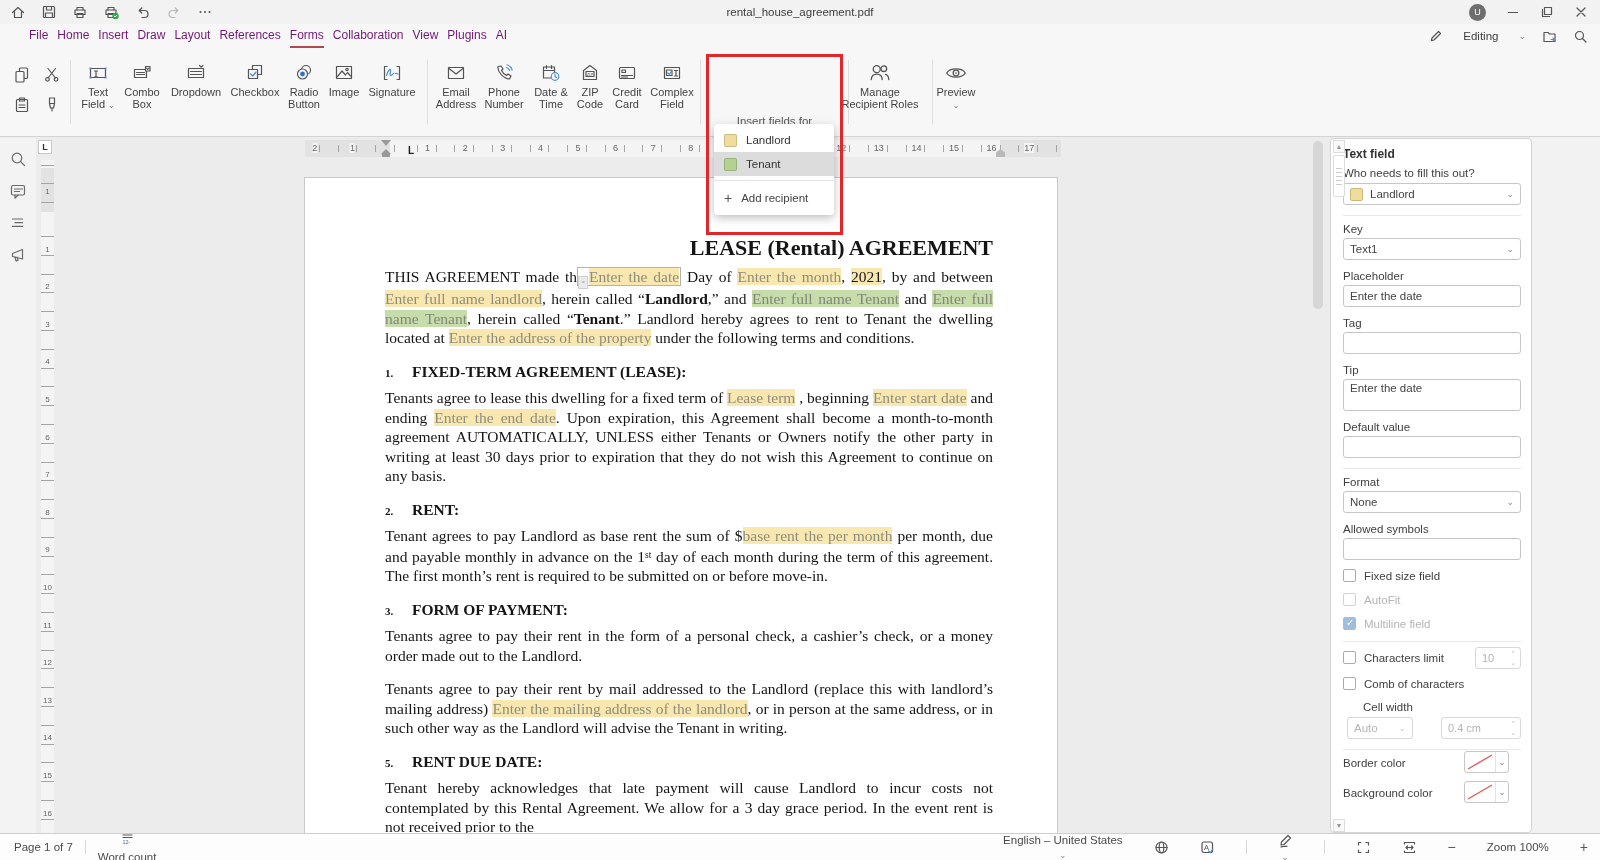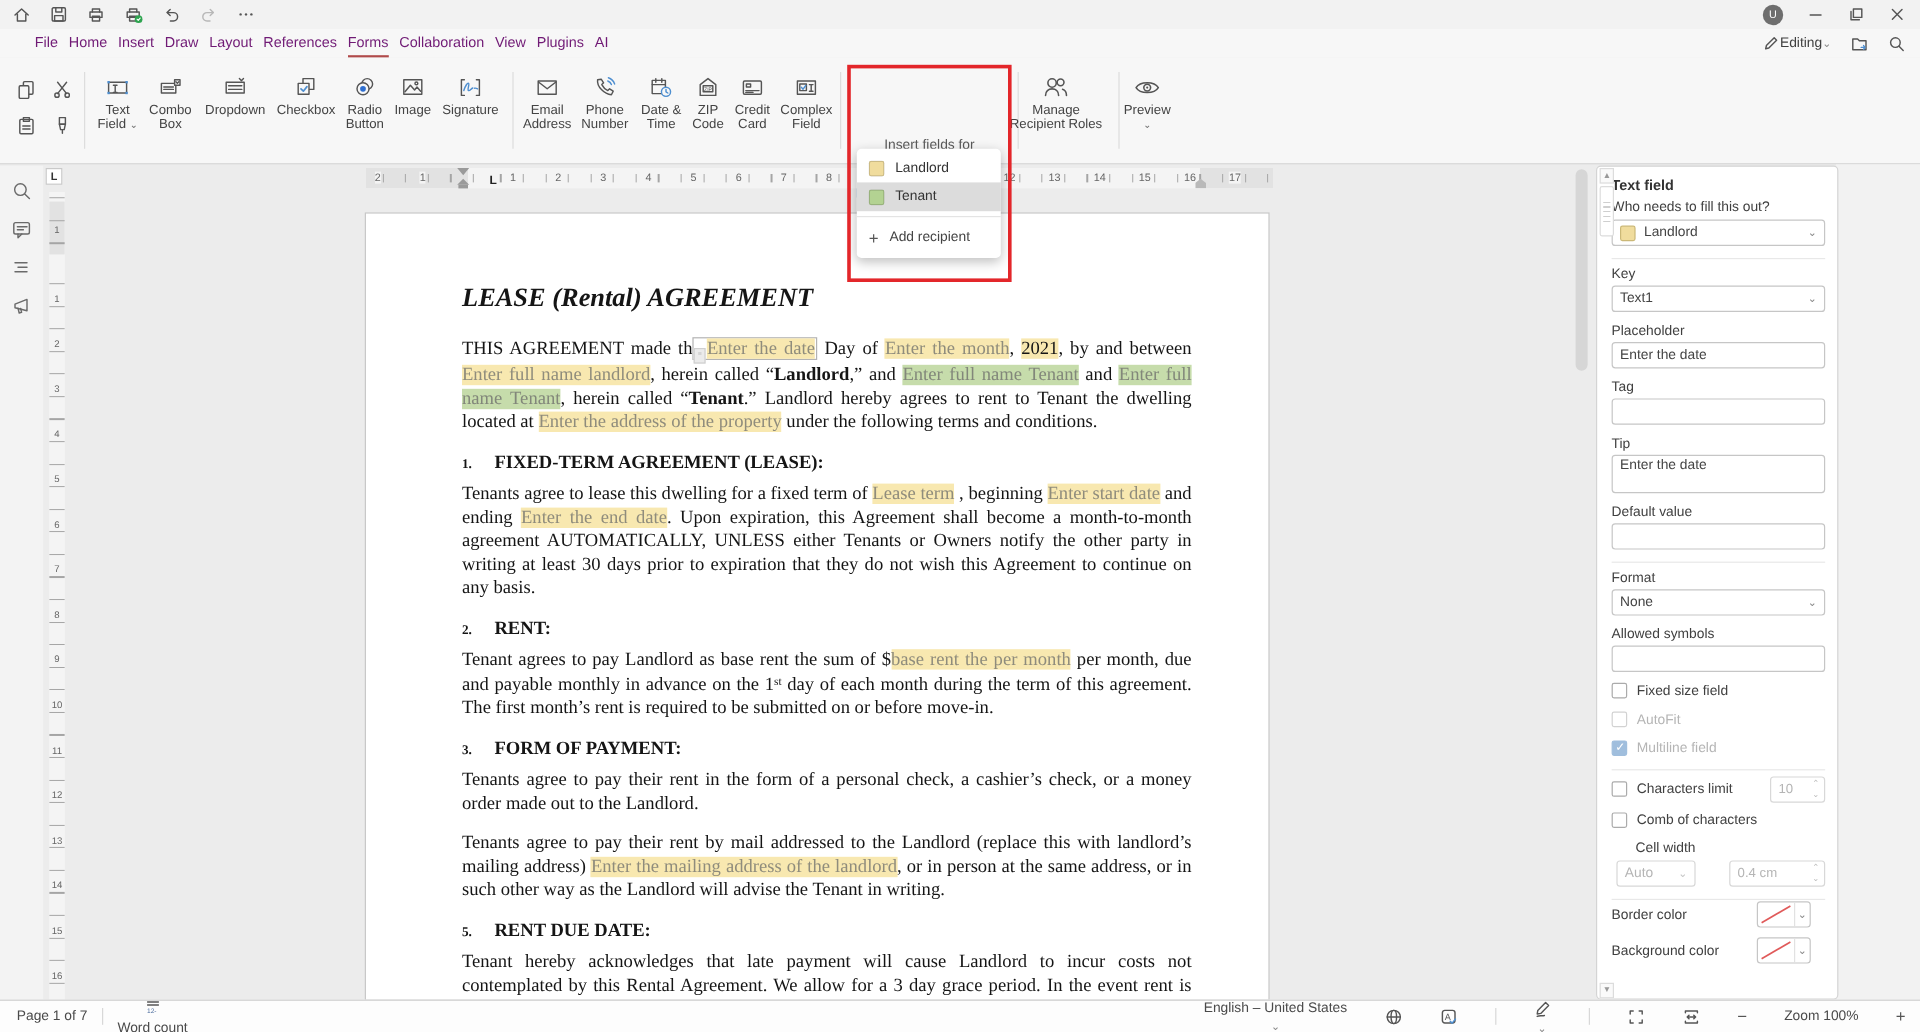--- a/index.html
+++ b/index.html
@@ -17,21 +17,21 @@
   .tb-title { position:absolute; left:300px; right:300px; text-align:center; line-height:24px; font-size:11.5px; color:#3d3d3d; }
   .tb-right { position:absolute; right:12px; top:0; height:24px; display:flex; gap:20px; align-items:center; }
   .avatar { width:17px; height:17px; border-radius:50%; background:#6e6e6e; color:#fff; font-size:9px; line-height:17px; text-align:center; }
 
   
   .menubar { position:absolute; top:24px; left:0; right:0; height:24px; background:#f7f7f7; }
   .tabs { position:absolute; left:18px; top:0; height:24px; display:flex; gap:9px; font-size:12px; color:#701a75;margin-left:11px; }
   .tab { line-height:22px; height:24px; cursor:default; }
   .tab.active { border-bottom:2px solid #b04a4a; }
   .mb-right { position:absolute; right:12px; top:0; height:24px; display:flex; gap:16px; align-items:center; font-size:11.5px; color:#3f3f3f; }
-  .editing-ctl { display:flex; gap:0; align-items:center; }
+  .editing-ctl { display:flex; gap:20px; align-items:center; }
 
   
   .ribbon { position:absolute; top:48px; left:0; right:0; height:89px; background:#f7f7f7; border-bottom:1px solid #d4d4d4; }
   .clip-grid { position:absolute; left:8px; top:12px; display:grid; grid-template-columns:28px 28px; grid-template-rows:28px 28px; gap:2px; }
   .clip-grid > div { display:flex; align-items:center; justify-content:center; }
   .rdiv { position:absolute; top:12px; width:1px; height:64px; background:#dddddd; }
   .rbtn { position:absolute; top:11px; text-align:center; color:#444; font-size:11px; line-height:11.5px; }
   .rbtn .ricon { height:28px; display:flex; align-items:center; justify-content:center; }
   .mini-chev { font-size:8px; color:#777; }
   .if-label { position:absolute; left:706px; top:67px; width:137px; text-align:center; font-size:11.5px; color:#5a5a5a; }
@@ -68,21 +68,21 @@
   .tabstop { position:absolute; left:408px; top:146px; font-size:10px; font-weight:bold; color:#222; z-index:5; line-height:10px; }
 
   .vruler { position:absolute; left:41px; top:160px; width:13px; bottom:27px; background:#f4f4f4; overflow:hidden; }
   .vruler .ticks { position:absolute; inset:0;
     background:repeating-linear-gradient(0deg, transparent 0 17.8px, #a5a5a5 17.8px 18.8px);
     background-position:0 61px; }
   .vruler .mz-t { position:absolute; top:8px; height:44px; left:0; right:0; background:#e2e2e2; }
   .rnum-v { position:absolute; left:50%; transform:translateX(-50%); font-size:8px; color:#666; }
 
   .page { position:absolute; left:305px; top:178px; width:752px; height:655px; background:#fff; box-shadow:0 0 0 1px #c8c8c8; padding:56px 64px 0 80px; overflow:hidden; font-family:"Liberation Serif",serif; font-size:15.5px; color:#151515; line-height:19.5px; }
-  .doc-title { text-align:left; font-size:22px; font-weight:bold; line-height:28px; margin-bottom:19px;font-style:italic; }
+  .doc-title { text-align:right; font-size:22px; font-weight:bold; line-height:28px; margin-bottom:5px; }
   .doc-p { text-align:justify; margin-bottom:14px; }
   .doc-h { margin:3px 0 5px; }
   .hnum { display:inline-block; width:27px; font-size:11px; font-weight:bold; }
   .htext { font-weight:bold; }
   .s-b { font-weight:bold; }
   .s-y { background:#f8e8b0; color:#8f8c7c; }
   .s-yd { background:#f8e8b0; }
   .s-g { background:#c6dcab; color:#82877a; }
   .s-sup { font-size:9.5px; vertical-align:4px; }
   .fbox { border:1px solid #b3b3b3; background:#fff; white-space:nowrap; padding-right:1px; }
@@ -174,20 +174,21 @@
         </svg>
       </span>
     <span>
         <svg class="ic" width="16" height="16" viewBox="0 0 16 16">
           <circle cx="3.5" cy="8" r="1" fill="#555" stroke="none"></circle>
           <circle cx="8" cy="8" r="1" fill="#555" stroke="none"></circle>
           <circle cx="12.5" cy="8" r="1" fill="#555" stroke="none"></circle>
         </svg>
       </span>
   </div>
+  <div class="tb-title">rental_house_agreement.pdf</div>
   <div class="tb-right">
     <span class="avatar">U</span>
     <span>
         <svg class="ic" width="14" height="14" viewBox="0 0 14 14">
           <path d="M2.5 7.5 h9"></path>
         </svg>
       </span>
     <span>
         <svg class="ic" width="14" height="14" viewBox="0 0 14 14">
           <rect x="4.5" y="2.5" width="7" height="7"></rect>

